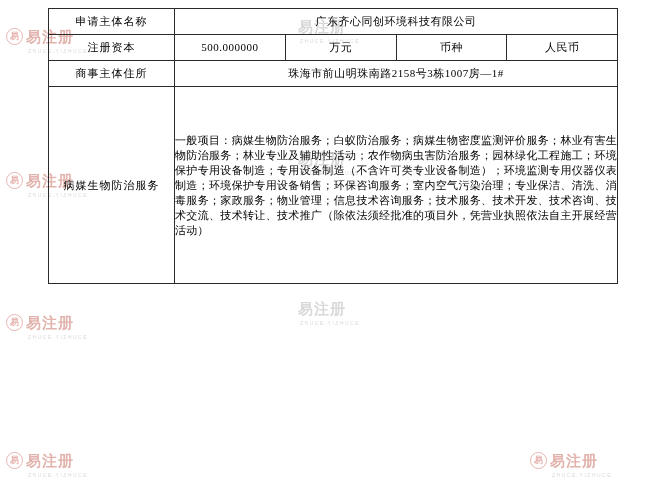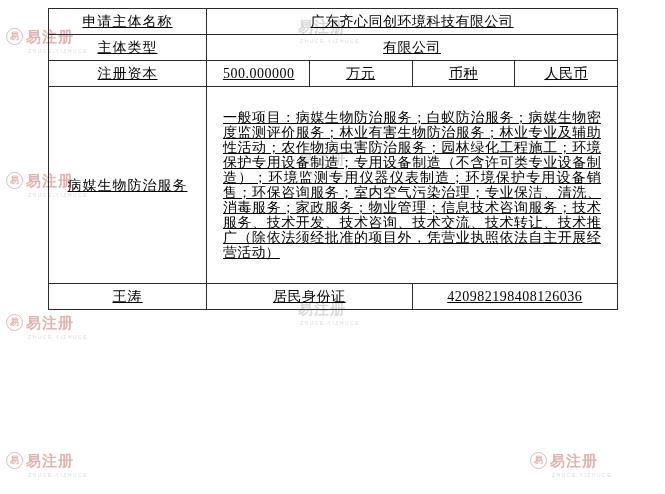--- a/index.html
+++ b/index.html
@@ -24,27 +24,26 @@
   table.reg {
     position: absolute;
     left: 48px;
     top: 8px;
     width: 570px;
     border-collapse: collapse;
     table-layout: fixed;
   }
   table.reg td {
     border: 1px solid #2b2b2b;
-    font-size: 14px;
+    font-size: 11px;
     line-height: 15px;
-    padding: 3px 16px;
+    padding: 3px 0;
     text-align: center;
     vertical-align: middle;
     background: transparent;
-    text-decoration: underline;
   }
   .lbl {
     width: 125px;
     letter-spacing: 1px;
   }
   .val {
     letter-spacing: 0.5px;
   }
   .scope-cell {
     text-align: left;
@@ -193,37 +192,32 @@
     </div>
   </div>
 
   <table class="reg">
     <tbody>
       <tr class="row-h">
         <td class="lbl">申请主体名称</td>
         <td class="val" colspan="4">广东齐心同创环境科技有限公司</td>
       </tr>
       <tr class="row-h">
-        <td class="lbl">主体类型</td>
-        <td class="val" colspan="4">有限公司</td>
-      </tr>
-      <tr class="row-h">
         <td class="lbl">注册资本</td>
         <td class="val cap-w">500.000000</td>
         <td class="val unit-w">万元</td>
         <td class="val cur-lbl-w">币种</td>
         <td class="val">人民币</td>
       </tr>
+      <tr class="row-h">
+        <td class="lbl">商事主体住所</td>
+        <td class="val" colspan="4">珠海市前山明珠南路2158号3栋1007房—1#</td>
+      </tr>
       <tr>
         <td class="lbl">病媒生物防治服务</td>
         <td class="scope-cell" colspan="4">
           <span class="scope-text">一般项目：病媒生物防治服务；白蚁防治服务；病媒生物密度监测评价服务；林业有害生物防治服务；林业专业及辅助性活动；农作物病虫害防治服务；园林绿化工程施工；环境保护专用设备制造；专用设备制造（不含许可类专业设备制造）；环境监测专用仪器仪表制造；环境保护专用设备销售；环保咨询服务；室内空气污染治理；专业保洁、清洗、消毒服务；家政服务；物业管理；信息技术咨询服务；技术服务、技术开发、技术咨询、技术交流、技术转让、技术推广（除依法须经批准的项目外，凭营业执照依法自主开展经营活动）</span>
         </td>
       </tr>
-      <tr class="row-h">
-        <td class="lbl">王涛</td>
-        <td class="val" colspan="2">居民身份证</td>
-        <td class="val" colspan="2">420982198408126036</td>
-      </tr>
     </tbody>
   </table>
 
 </div>
 
 </body></html>

